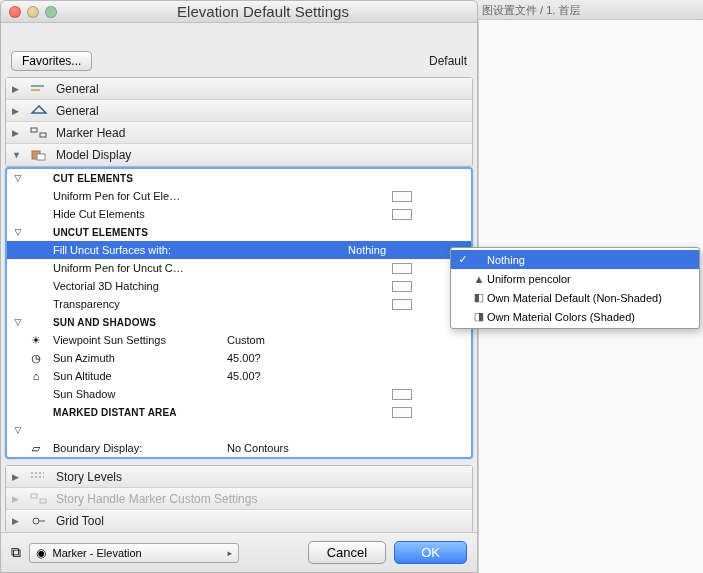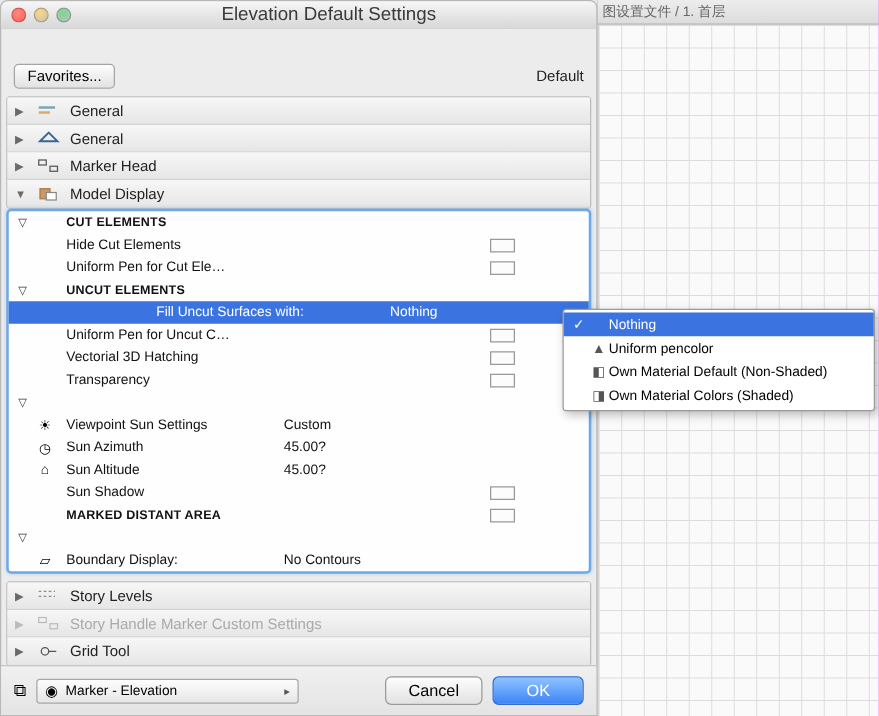--- a/index.html
+++ b/index.html
@@ -23,21 +23,21 @@
 .acc-label { font-size: 12px; color: #222; }
 .inner-panel { margin: 0 4px 6px 4px; border: 2px solid #6fa8e8; border-radius: 4px; background: #fefefe; box-shadow: 0 0 3px rgba(111,168,232,0.4); }
 .inner-row { display: flex; align-items: center; height: 18px; padding: 0 4px; }
 .irow-tri { width: 14px; display: flex; justify-content: center; font-size: 9px; color: #333; }
 .irow-icon { width: 22px; display: flex; justify-content: center; }
 .irow-label { flex: 1; font-size: 11px; color: #111; padding-left: 6px; }
 .irow-val { width: 110px; font-size: 11px; color: #111; }
 .irow-check { width: 130px; display: flex; justify-content: center; }
 .irow-check .cb { width: 20px; height: 11px; border: 1px solid #999; background: #fcfcfc; }
 .grouphdr .irow-label { font-weight: bold; text-transform: uppercase; letter-spacing: 0.2px; font-size: 10px; }
-.sel-row { background: #3b74e0; gap: 36px; }
+.sel-row { background: #3b74e0; }
 .sel-row .irow-label, .sel-row .irow-val { color: #fff; }
 .sel-arrow { color: #fff; margin-left: auto; margin-right: 2px; font-size: 9px; }
 .bottom-accordion { margin: 4px 4px 0 4px; border: 1px solid #bcbcbc; border-radius: 3px; background: #f1f1f1; }
 .bottom-accordion .acc-item { color: #888; }
 .bottom-accordion .acc-item.enabled { color: #222; }
 .bottombar { position: absolute; bottom: 0; left: 0; right: 0; height: 40px; border-top: 1px solid #c5c5c5; display: flex; align-items: center; padding: 0 10px; gap: 8px; background: linear-gradient(#f0f0f0,#e4e4e4); }
 .layer-sel { display: flex; align-items: center; background: linear-gradient(#fdfdfd,#e6e6e6); border: 1px solid #a8a8a8; border-radius: 3px; padding: 2px 18px 2px 6px; font-size: 12px; min-width: 210px; position: relative; }
 .layer-sel::after { content: "▸"; position: absolute; right: 6px; font-size: 9px; color: #555; }
 .eye { margin-right: 6px; font-size: 12px; }
 .btn { background: linear-gradient(#fdfdfd,#e2e2e2); border: 1px solid #9a9a9a; border-radius: 5px; padding: 3px 18px; font-size: 13px; }
@@ -119,29 +119,29 @@
 
   <div class="inner-panel">
     <div class="inner-row grouphdr">
       <span class="irow-tri">▽</span>
       <span class="irow-icon"></span>
       <span class="irow-label">CUT ELEMENTS</span>
     </div>
     <div class="inner-row">
       <span class="irow-tri"></span>
         <span class="irow-icon"></span>
+      <span class="irow-label">Uniform Pen for Cut Ele…</span>
+      <span class="irow-check">
+          <span class="cb"></span>
+        </span>
+    </div>
+    <div class="inner-row">
+      <span class="irow-tri"></span>
+        <span class="irow-icon"></span>
       <span class="irow-label">Hide Cut Elements</span>
-      <span class="irow-check">
-          <span class="cb"></span>
-        </span>
-    </div>
-    <div class="inner-row">
-      <span class="irow-tri"></span>
-        <span class="irow-icon"></span>
-      <span class="irow-label">Uniform Pen for Cut Ele…</span>
       <span class="irow-check">
           <span class="cb"></span>
         </span>
     </div>
     <div class="inner-row grouphdr">
       <span class="irow-tri">▽</span>
       <span class="irow-icon"></span>
       <span class="irow-label">UNCUT ELEMENTS</span>
     </div>
     <div class="inner-row sel-row">
@@ -171,20 +171,21 @@
       <span class="irow-tri"></span>
         <span class="irow-icon"></span>
       <span class="irow-label">Transparency</span>
       <span class="irow-check">
           <span class="cb"></span>
         </span>
     </div>
     <div class="inner-row grouphdr">
       <span class="irow-tri">▽</span>
       <span class="irow-icon"></span>
+      <span class="irow-label">SUN AND SHADOWS</span>
     </div>
     <div class="inner-row">
       <span class="irow-tri"></span>
       <span class="irow-icon">☀</span>
       <span class="irow-label">Viewpoint Sun Settings</span>
       <span class="irow-val">Custom</span>
       <span class="irow-check"></span>
     </div>
     <div class="inner-row">
       <span class="irow-tri"></span>

